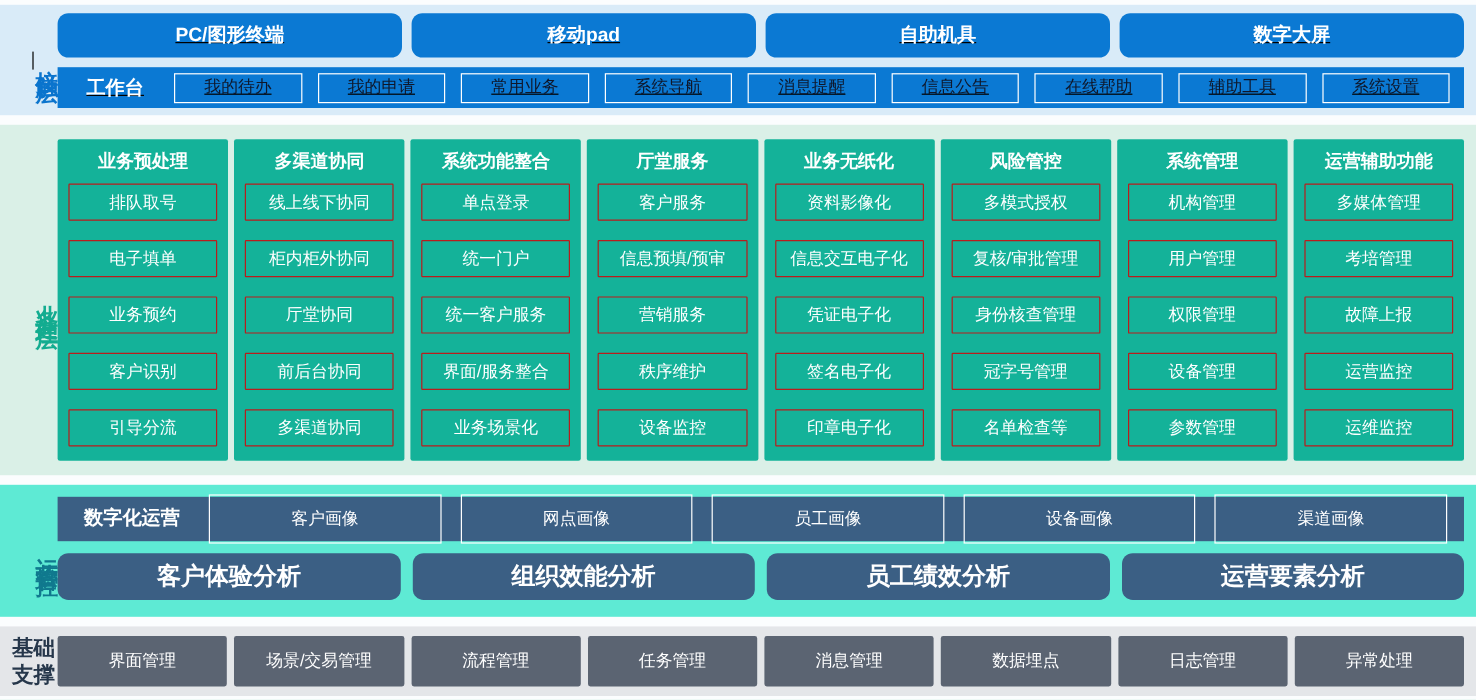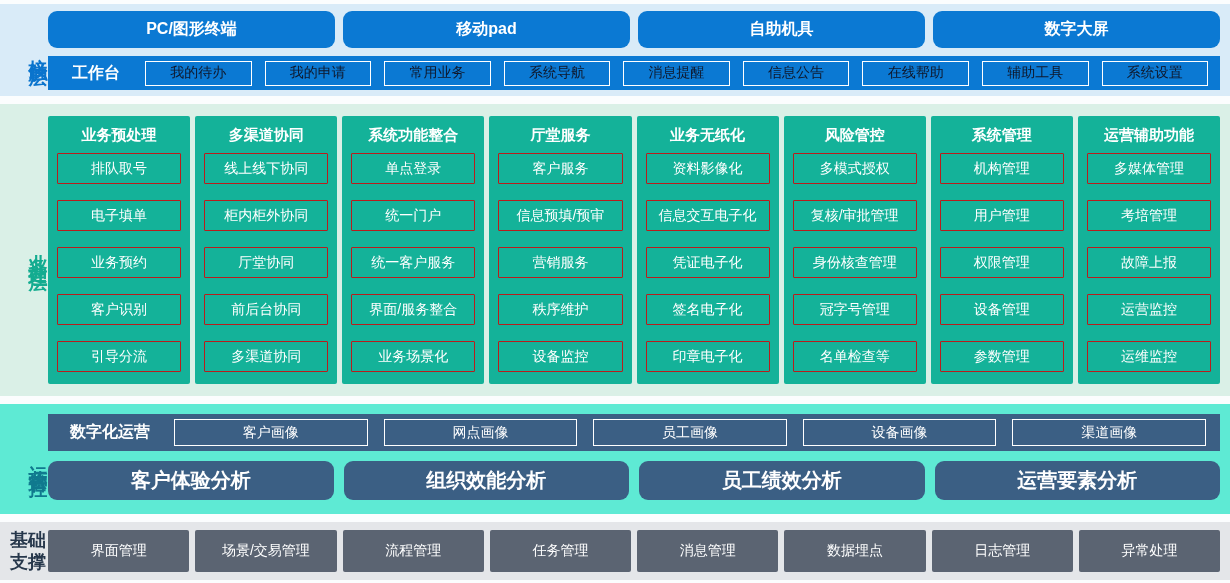--- a/index.html
+++ b/index.html
@@ -16,21 +16,21 @@
     writing-mode: vertical-rl;
     text-orientation: upright;
     font-weight: bold;
     font-size: 19px;
     letter-spacing: 5px;
     line-height: 1;
   }
   .content { flex: 1; padding-right: 10px; min-width: 0; }
 
   
-  .panel-contact { background: #d9ebf8; height: 92px; }
+  .panel-contact { background: #d9ebf8; height: 92px; text-decoration: underline; }
   .panel-contact .vlabel { color: #0a74cd; }
   .channels { display: flex; gap: 8px; margin-top: 7px; }
   .channel-btn {
     flex: 1; height: 37px; background: #0b79d3; border-radius: 9px;
     color: #fff; font-weight: bold; font-size: 16px;
     display: flex; align-items: center; justify-content: center;
   }
   .bar {
     margin-top: 8px; height: 34px; background: #0b79d3;
     display: flex; align-items: center; padding: 0 12px; gap: 13px;
@@ -62,21 +62,21 @@
 
   
   .panel-operation { background: #5eead4; height: 110px; }
   .panel-operation .vlabel { color: #10798e; }
   .digital-bar {
     margin-top: 10px; height: 37px; background: #3b5f84;
     display: flex; align-items: center; padding: 0 14px; gap: 16px;
   }
   .digital-label { color: #fff; font-weight: bold; font-size: 16px; padding: 0 8px; white-space: nowrap; }
   .digital-item {
-    flex: 1; height: 27px; border: 1px solid #ffffff; color: #fff; font-size: 14px;
+    flex: 1; height: 41px; border: 1px solid #ffffff; color: #fff; font-size: 14px;
     display: flex; align-items: center; justify-content: center; white-space: nowrap;
   }
   .analysis-row { display: flex; gap: 10px; margin-top: 10px; }
   .analysis-btn {
     flex: 1; height: 39px; background: #3b5f84; border-radius: 9px;
     color: #fff; font-weight: bold; font-size: 20px;
     display: flex; align-items: center; justify-content: center;
   }
 
   

